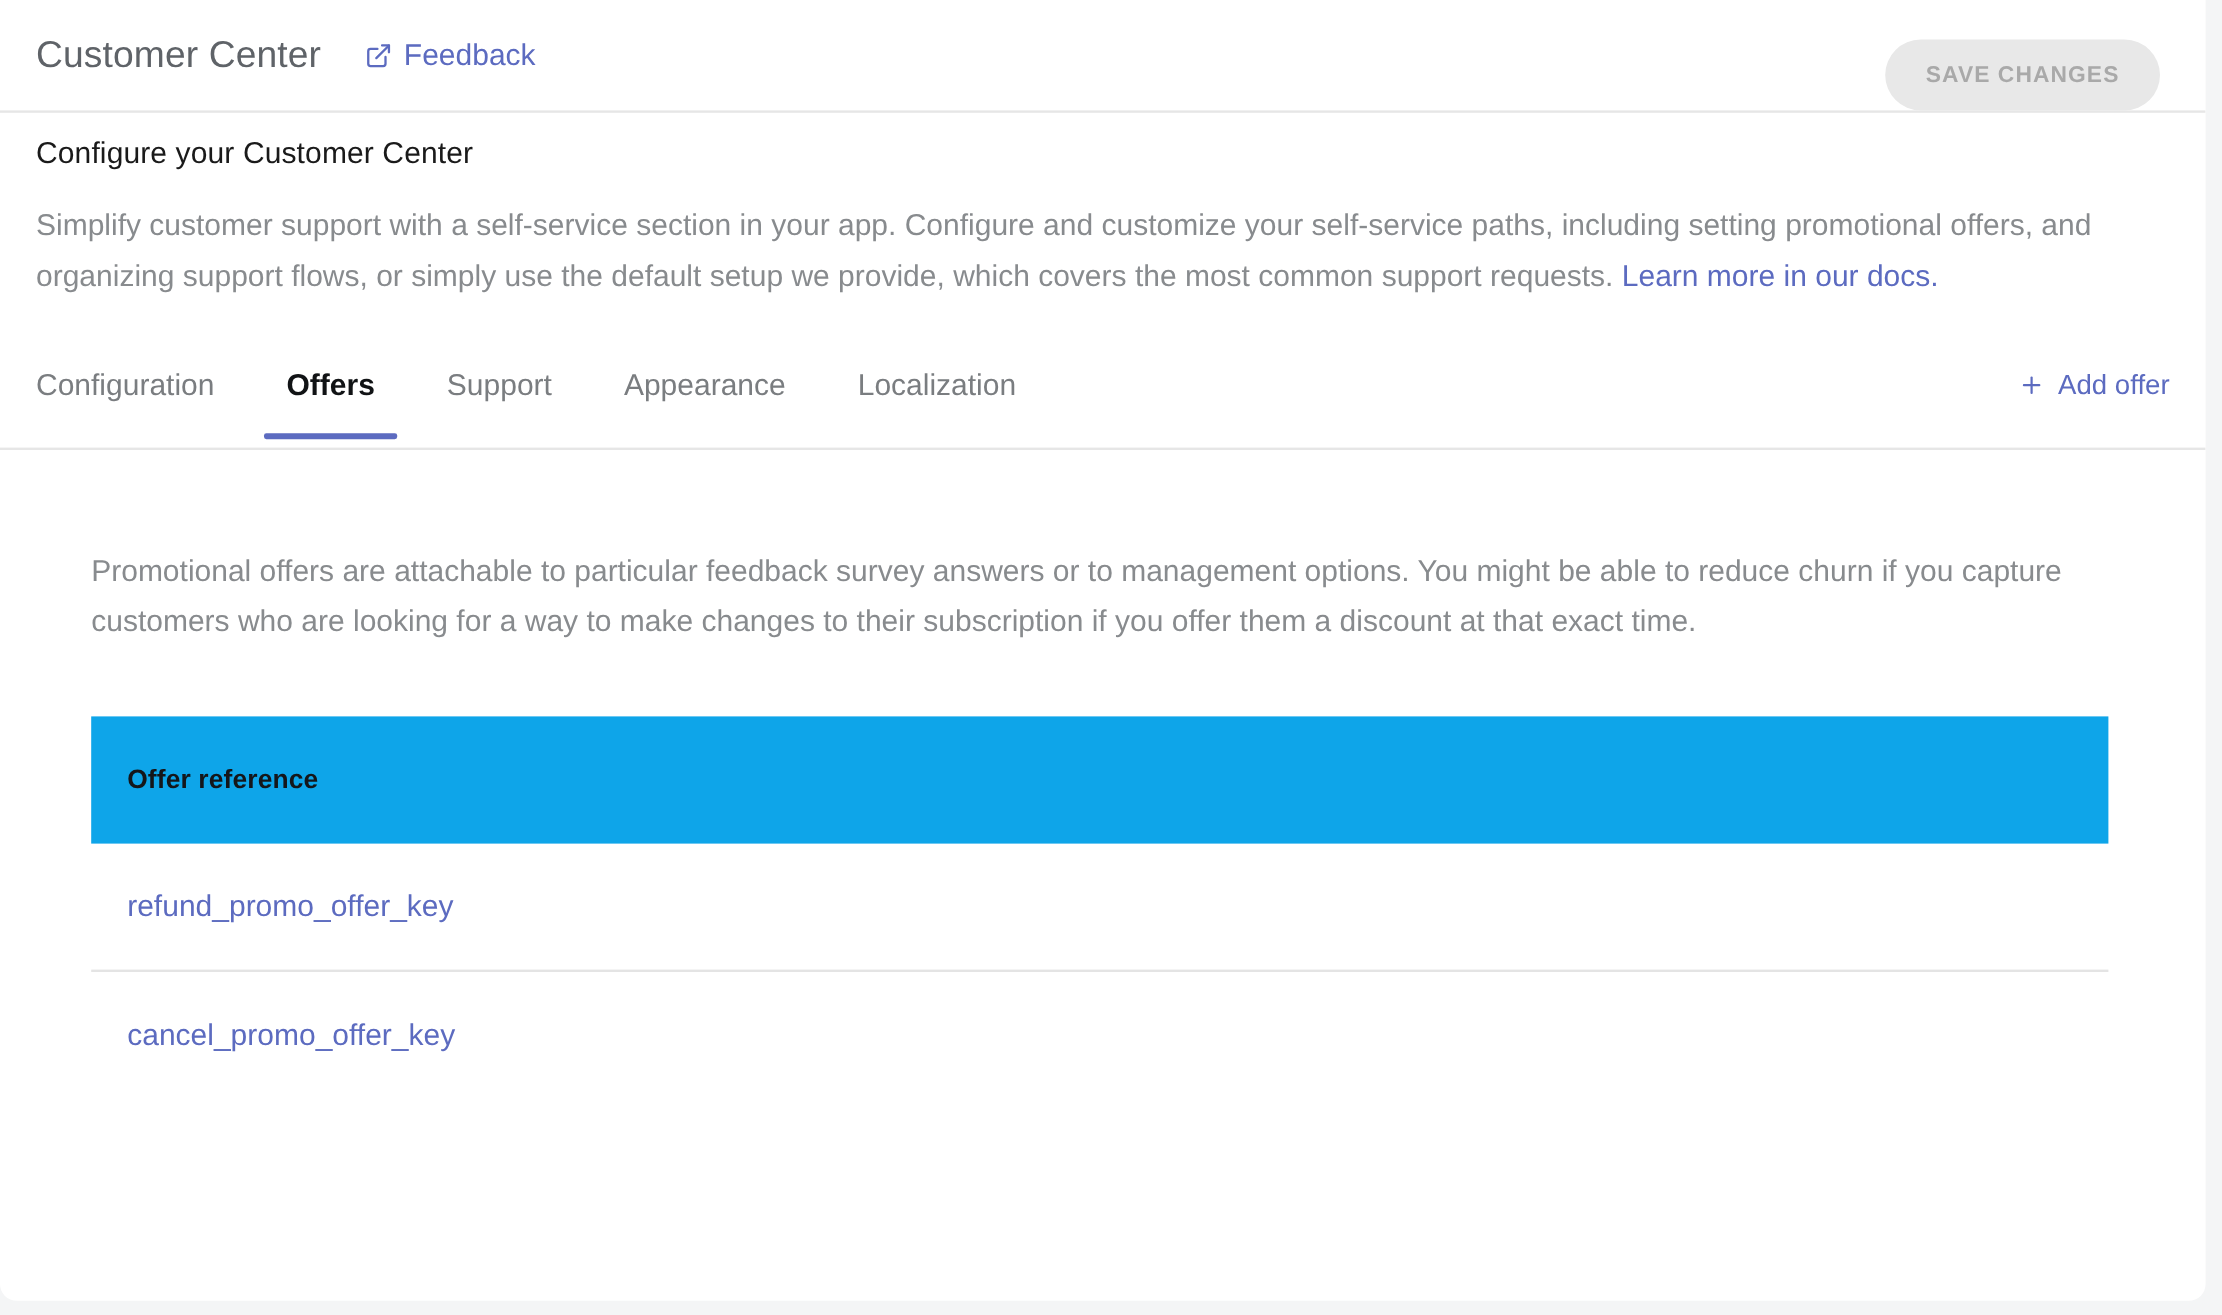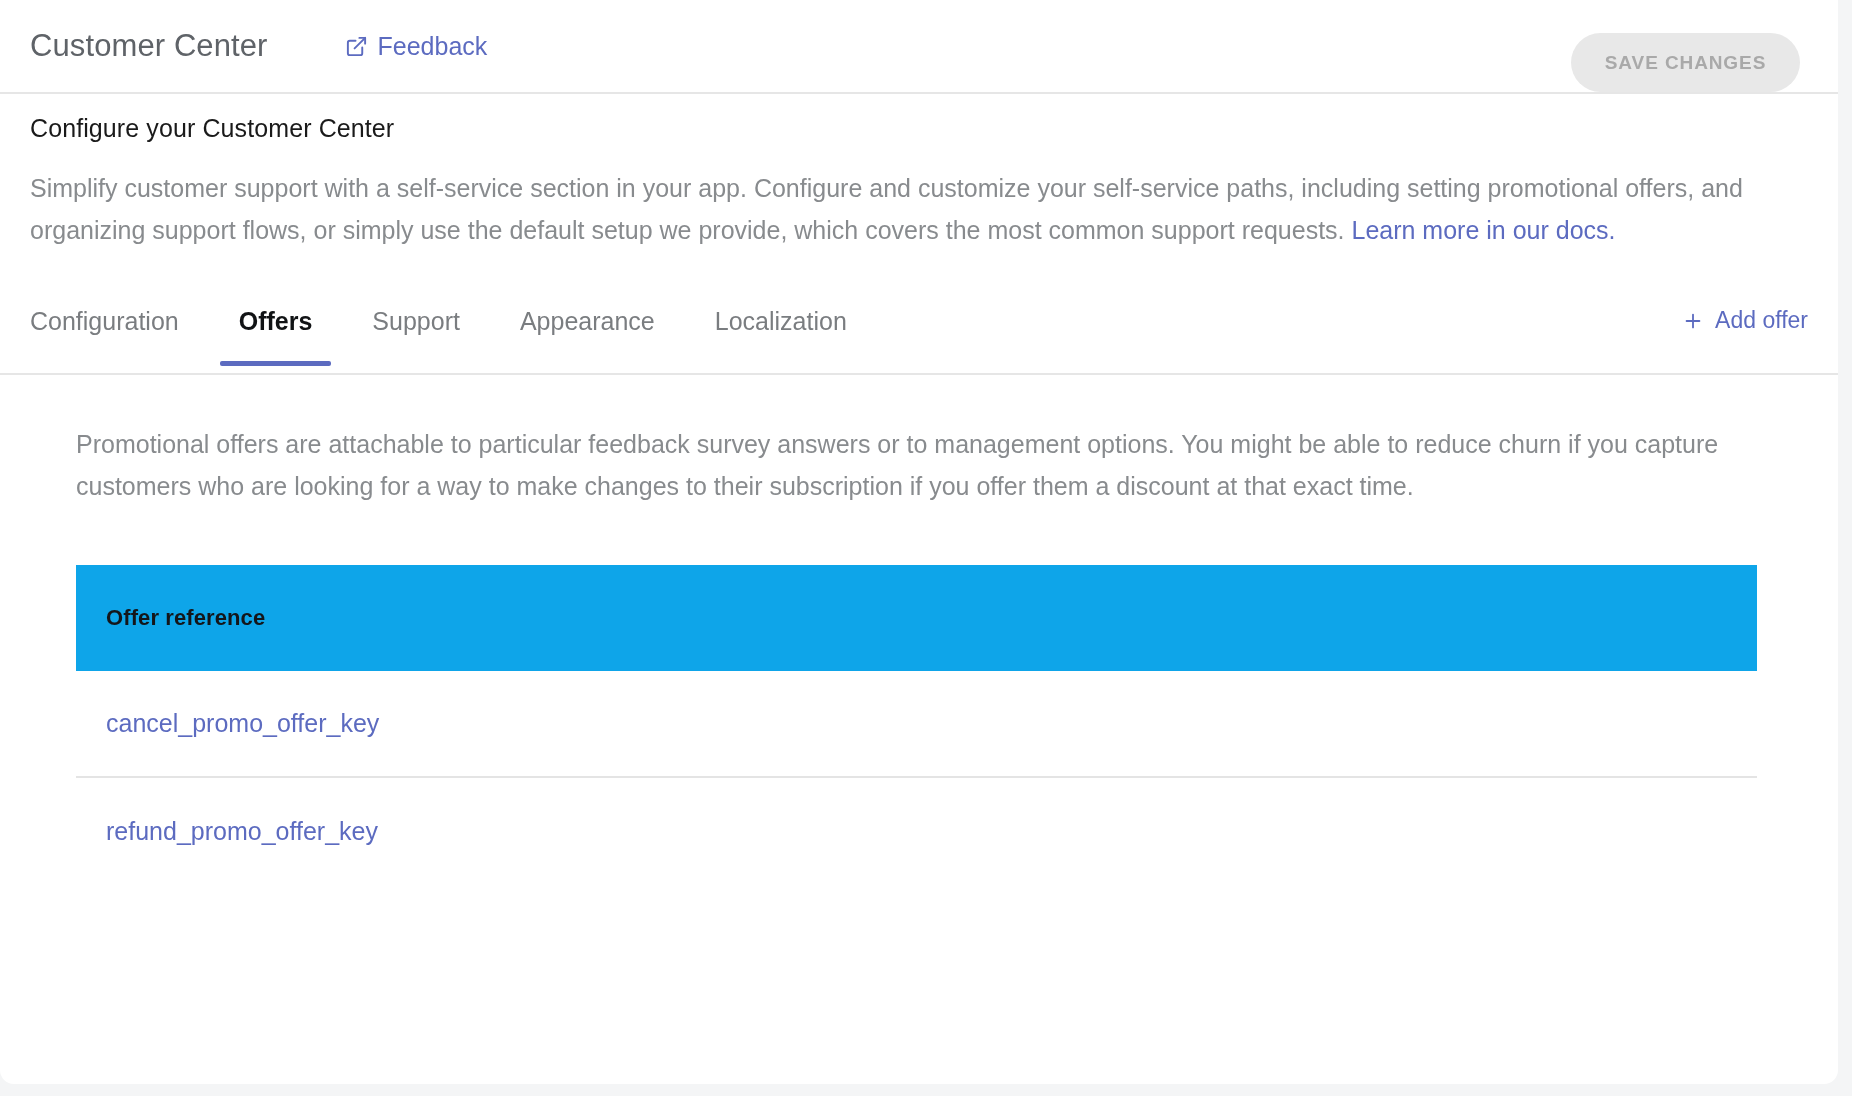--- a/index.html
+++ b/index.html
@@ -27,21 +27,20 @@
   }
 
   
   .page-header {
     position: relative;
     height: 94px;
     border-bottom: 2px solid #e6e6e6;
     display: flex;
     align-items: center;
     padding: 0 0 0 30px;
-    gap: 41px;
   }
   .page-title {
     font-size: 31px;
     color: #5f6368;
     font-weight: 400;
     letter-spacing: 0.1px;
     white-space: nowrap;
   }
   .feedback-link {
     display: flex;
@@ -159,20 +158,21 @@
     display: inline-block;
     width: 22px;
     height: 22px;
     line-height: 0;
   }
   .plus-icon svg { display: block; }
 
   
   .panel {
     padding: 48px 80px 0 76px;
+    margin-top: 32px;
   }
   .panel-desc {
     font-size: 25px;
     line-height: 42px;
     color: #888b8e;
     margin: 0 0 58px 0;
     max-width: 1690px;
   }
 
   .offers-table {
@@ -256,22 +256,22 @@
 
   <div class="panel">
     <p class="panel-desc">Promotional offers are attachable to particular feedback survey answers or to management options. You might be able to reduce churn if you capture customers who are looking for a way to make changes to their subscription if you offer them a discount at that exact time.</p>
 
     <div class="offers-table">
       <div class="table-head">
         <div class="table-head-cell">Offer reference</div>
       </div>
 
       <div class="table-row">
+        <a class="row-link">refund_promo_offer_key</a>
+      </div>
+
+      <div class="table-row">
         <a class="row-link">cancel_promo_offer_key</a>
       </div>
-
-      <div class="table-row">
-        <a class="row-link">refund_promo_offer_key</a>
-      </div>
     </div>
   </div>
 
 </div>
 
 </body></html>

